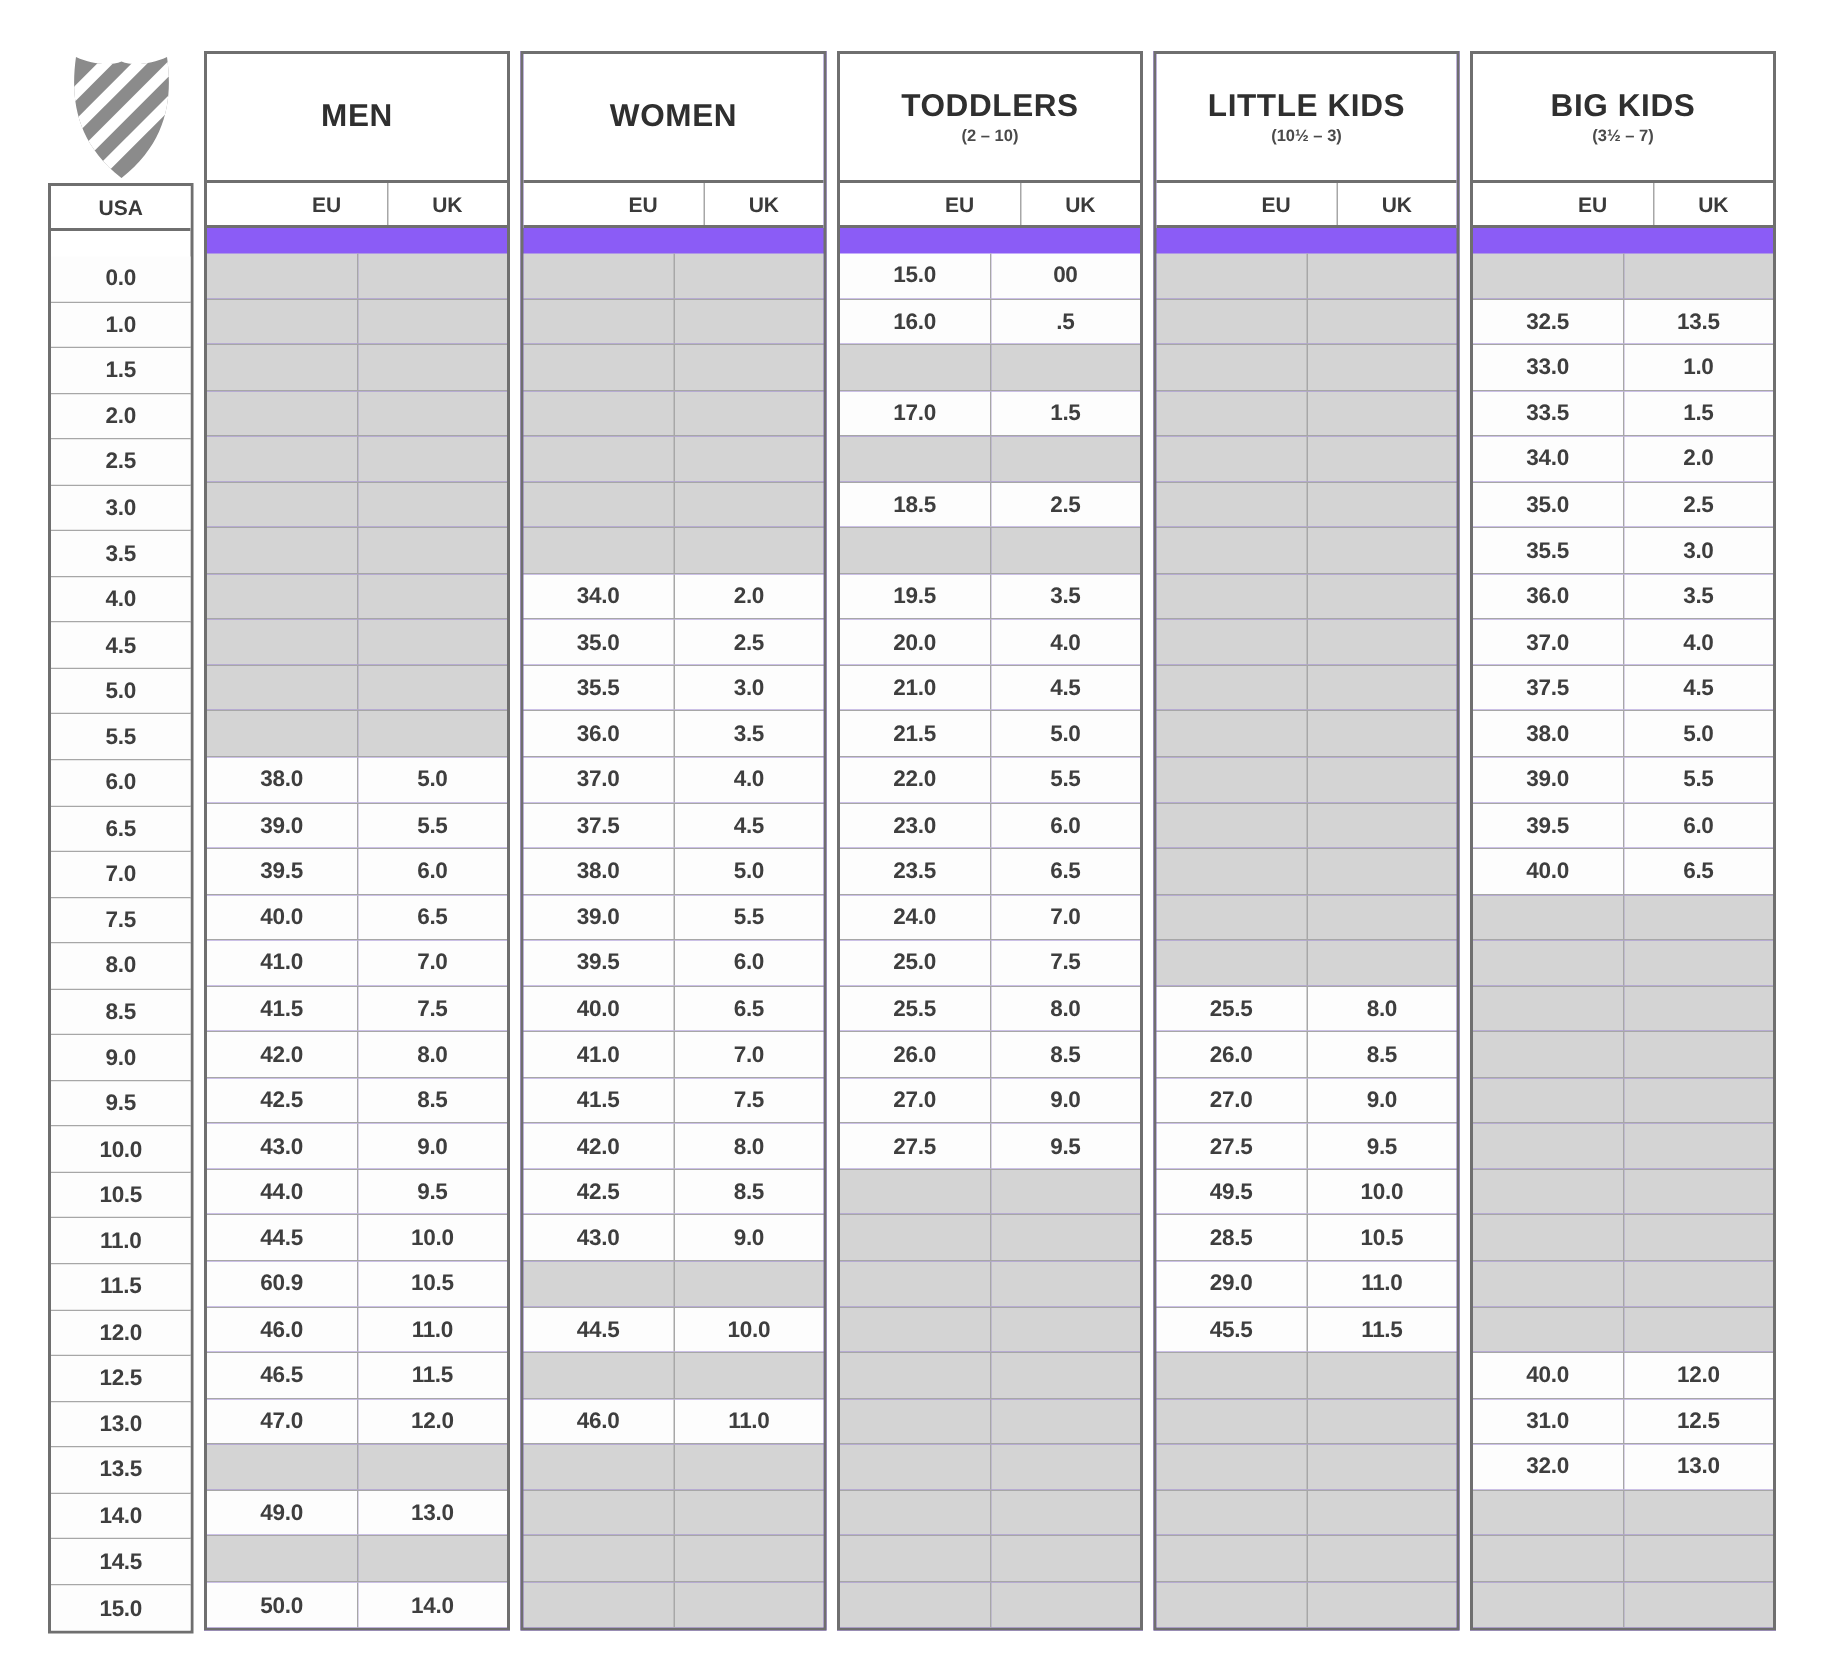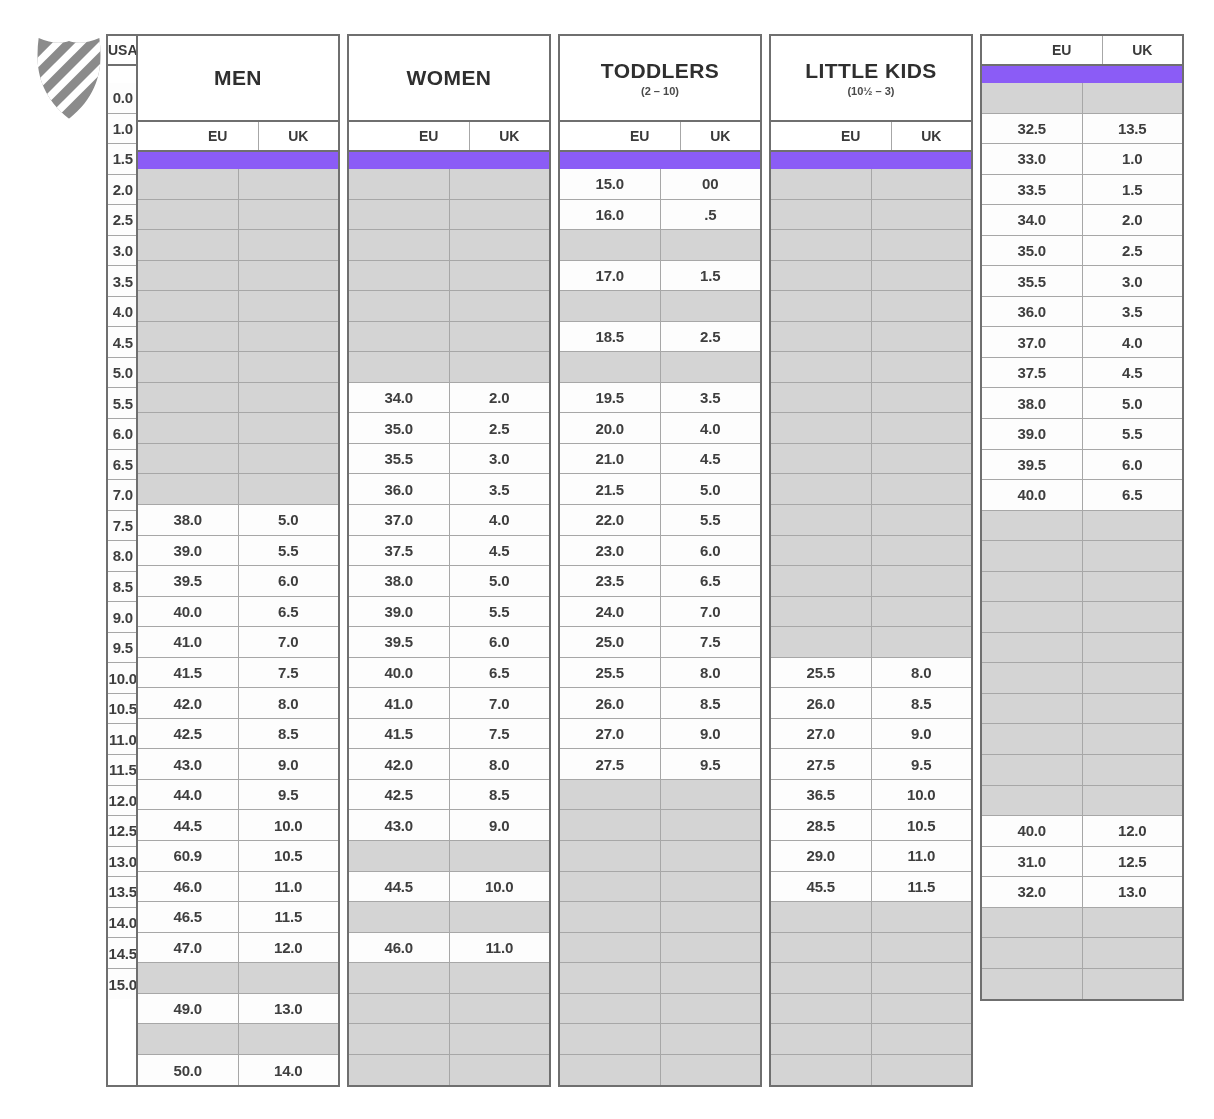--- a/index.html
+++ b/index.html
@@ -7,21 +7,21 @@
   body {
     width: 1214px; height: 1119px;
     font-family: "Liberation Sans", sans-serif;
     color: #3e3e3e;
     overflow: hidden;
   }
   .page { padding: 34px 0 0 32px; }
   .table { display: flex; gap: 7px; width: 1152px; }
 
   
-  .usa-col { width: 97px; flex: 0 0 97px; display: flex; flex-direction: row; text-align: center; }
+  .usa-col { width: 97px; flex: 0 0 97px; display: flex; flex-direction: column; text-align: center; }
   .logo-cell { height: 88px; display: flex; align-items: center; justify-content: center; }
   .usa-box { border: 2px solid #6f6f6f; background: #fff; }
 
   
   .group-col { width: 204px; flex: 0 0 204px; }
   .group-box { border: 2px solid #6f6f6f; background: #8b5cf6; }
   .gtitle {
     height: 86px; border-bottom: 2px solid #6f6f6f;
     display: flex; flex-direction: column; align-items: center; justify-content: center;
     gap: 2px; background: #fff;
@@ -664,21 +664,21 @@
             </div>
             <div class="r">
               <div class="cell filled c1">27.0</div>
               <div class="cell filled">9.0</div>
             </div>
             <div class="r">
               <div class="cell filled c1">27.5</div>
               <div class="cell filled">9.5</div>
             </div>
             <div class="r">
-              <div class="cell filled c1">36.5</div>
+              <div class="cell filled c1">49.5</div>
               <div class="cell filled">10.0</div>
             </div>
             <div class="r">
               <div class="cell filled c1">28.5</div>
               <div class="cell filled">10.5</div>
             </div>
             <div class="r">
               <div class="cell filled c1">29.0</div>
               <div class="cell filled">11.0</div>
             </div>
@@ -709,20 +709,24 @@
             <div class="r">
               <div class="cell empty c1"></div>
               <div class="cell empty"></div>
             </div>
           </div>
       </div>
     </div>
 
     <div class="group-col">
       <div class="group-box">
+        <div class="gtitle">
+          <div class="glabel">BIG KIDS</div>
+          <div class="gsub">(3½ – 7)</div>
+        </div>
         <div class="colhead-row">
           <div class="colhead c1">EU</div>
           <div class="colhead">UK</div>
         </div>
         <div class="rows">
             <div class="r">
               <div class="cell empty c1"></div>
               <div class="cell empty"></div>
             </div>
             <div class="r">

